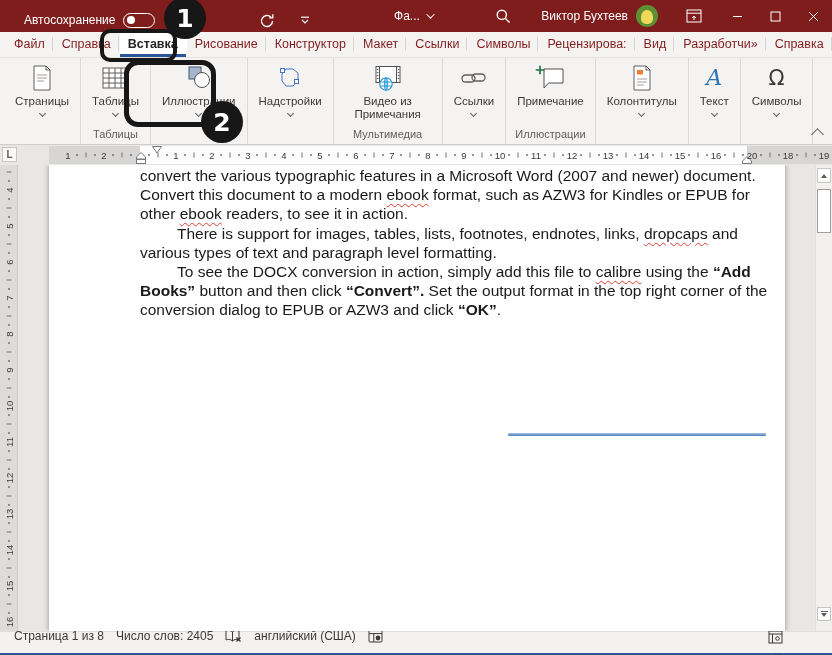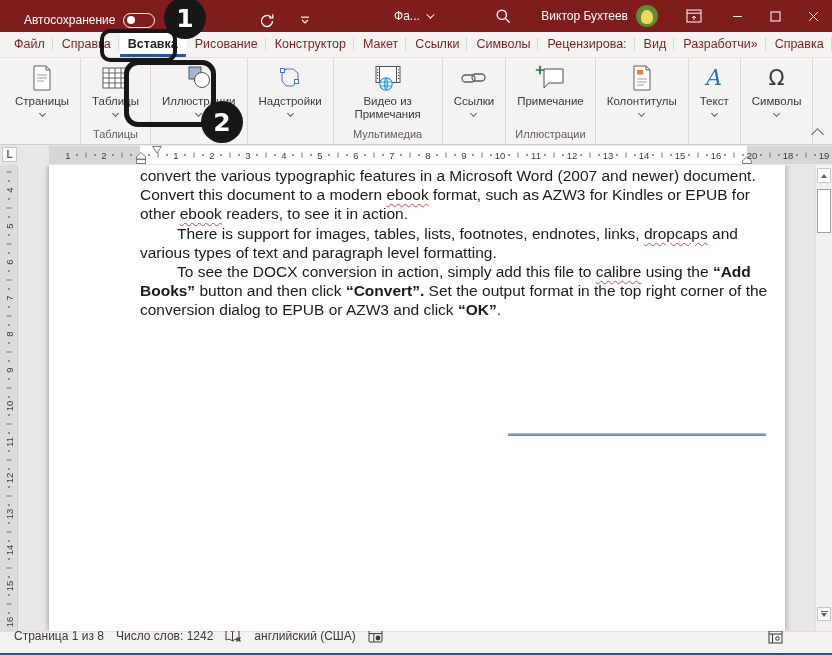--- a/index.html
+++ b/index.html
@@ -498,21 +498,21 @@
       <span class="scroll-up"></span>
       <span class="scroll-thumb"></span>
       <span class="scroll-page-btn">
           <i></i>
         </span>
     </div>
   </div>
 
   <div class="statusbar">
     <span class="sb-item">Страница 1 из 8</span>
-    <span class="sb-item">Число слов: 1242</span>
+    <span class="sb-item">Число слов: 2405</span>
     <span class="sb-item">
       <svg width="17" height="14" viewBox="0 0 17 14" fill="none" stroke="#3b3a39">
           <path d="M1 2c2-1 4.5-1 6.5 1 2-2 4.5-2 6.5-1v9c-2-1-4.5-1-6.5 1-2-2-4.5-2-6.5-1z"></path>
           <path d="M7.5 3v9"></path>
           <path d="M11.5 8.5l4 4M15.5 8.5l-4 4" stroke-width="1.3"></path>
         </svg>
     </span>
     <span class="sb-item">английский (США)</span>
     <span class="sb-item">
       <svg width="15" height="14" viewBox="0 0 15 14" fill="none" stroke="#3b3a39">

